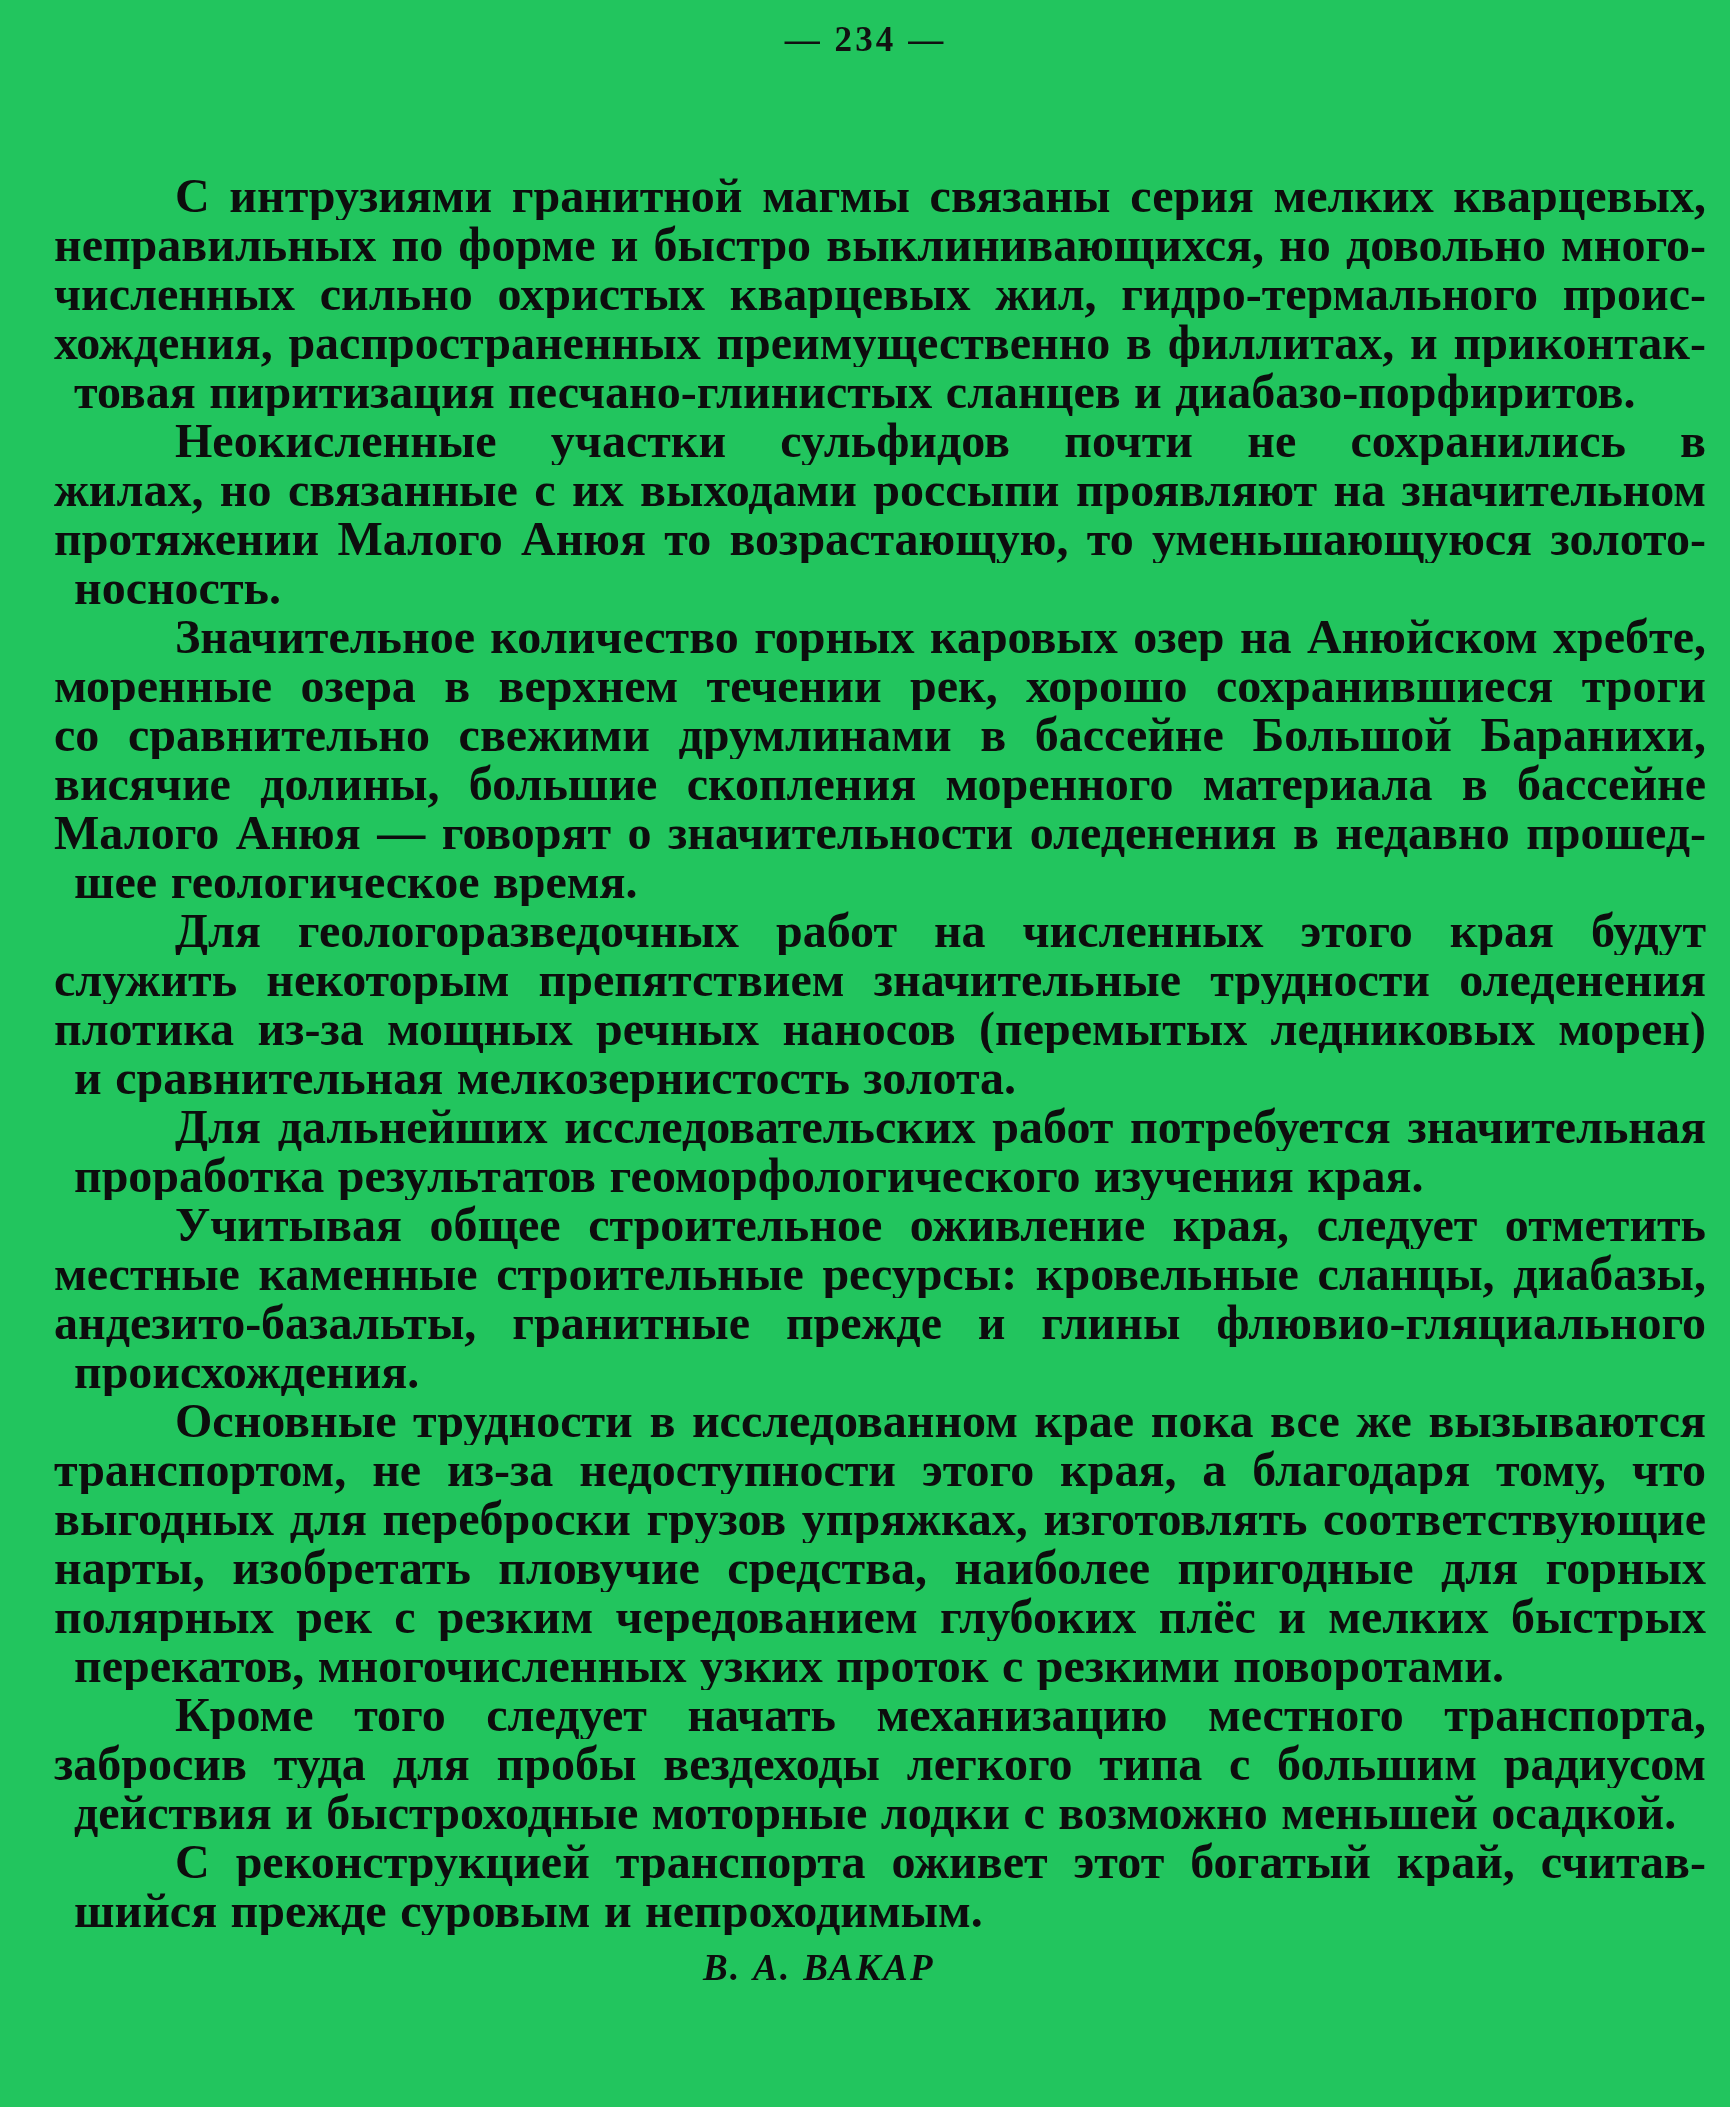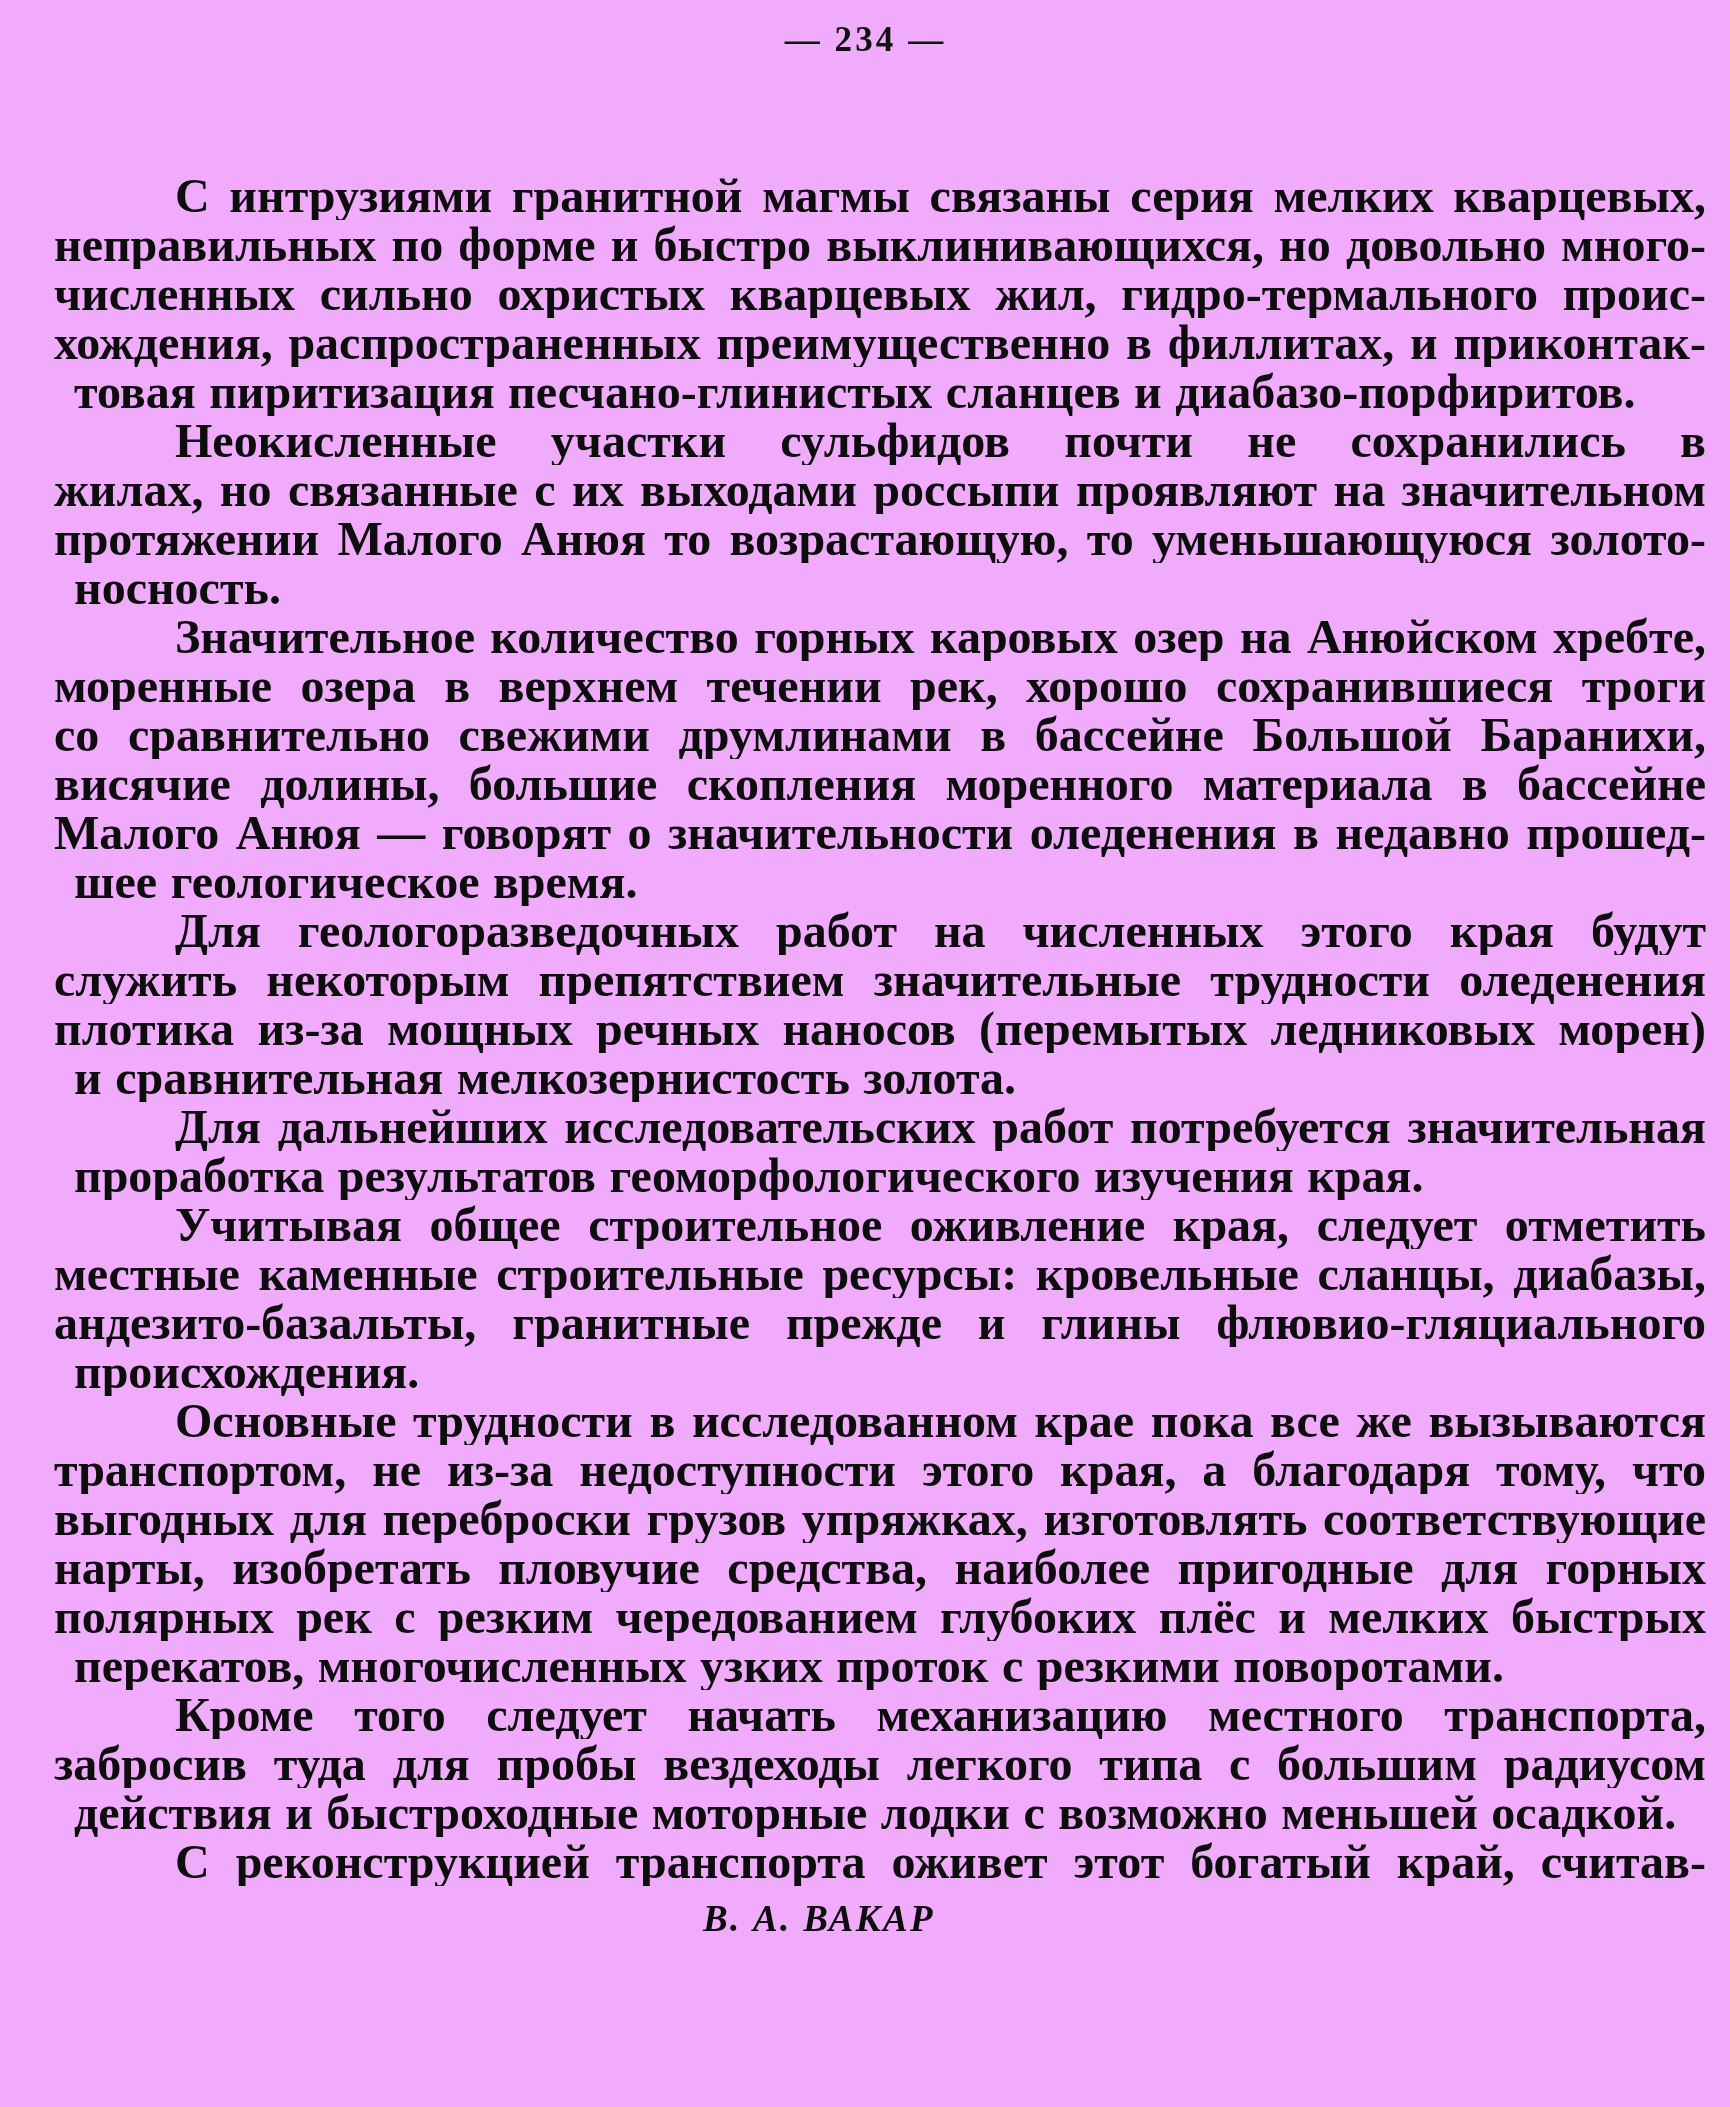--- a/index.html
+++ b/index.html
@@ -4,21 +4,21 @@
 <style>
   html, body {
     margin: 0;
     padding: 0;
     background: #ffffff;
   }
   .sheet {
     position: relative;
     width: 1731px;
     height: 2108px;
-    background: #f0abfc;
+    background: #22c55e;
     color: #0d0d0d;
     font-family: "Liberation Serif", "DejaVu Serif", serif;
     font-weight: bold;
     overflow: hidden;
   }
   .pageno {
     position: absolute;
     top: 20px;
     left: 0;
     right: 0;
@@ -98,17 +98,18 @@
     <div class="line">выгодных для переброски грузов упряжках, изготовлять соответствующие</div>
     <div class="line">нарты, изобретать пловучие средства, наиболее пригодные для горных</div>
     <div class="line">полярных рек с резким чередованием глубоких плёс и мелких быстрых</div>
     <div class="line last">перекатов, многочисленных узких проток с резкими поворотами.</div>
 
     <div class="line indent">Кроме того следует начать механизацию местного транспорта,</div>
     <div class="line">забросив туда для пробы вездеходы легкого типа с большим радиусом</div>
     <div class="line last">действия и быстроходные моторные лодки с возможно меньшей осадкой.</div>
 
     <div class="line indent">С реконструкцией транспорта оживет этот богатый край, считав-</div>
+    <div class="line last">шийся прежде суровым и непроходимым.</div>
 
     <div class="signature">В. А. ВАКАР</div>
   </div>
 </div>
 
 
 </body></html>

